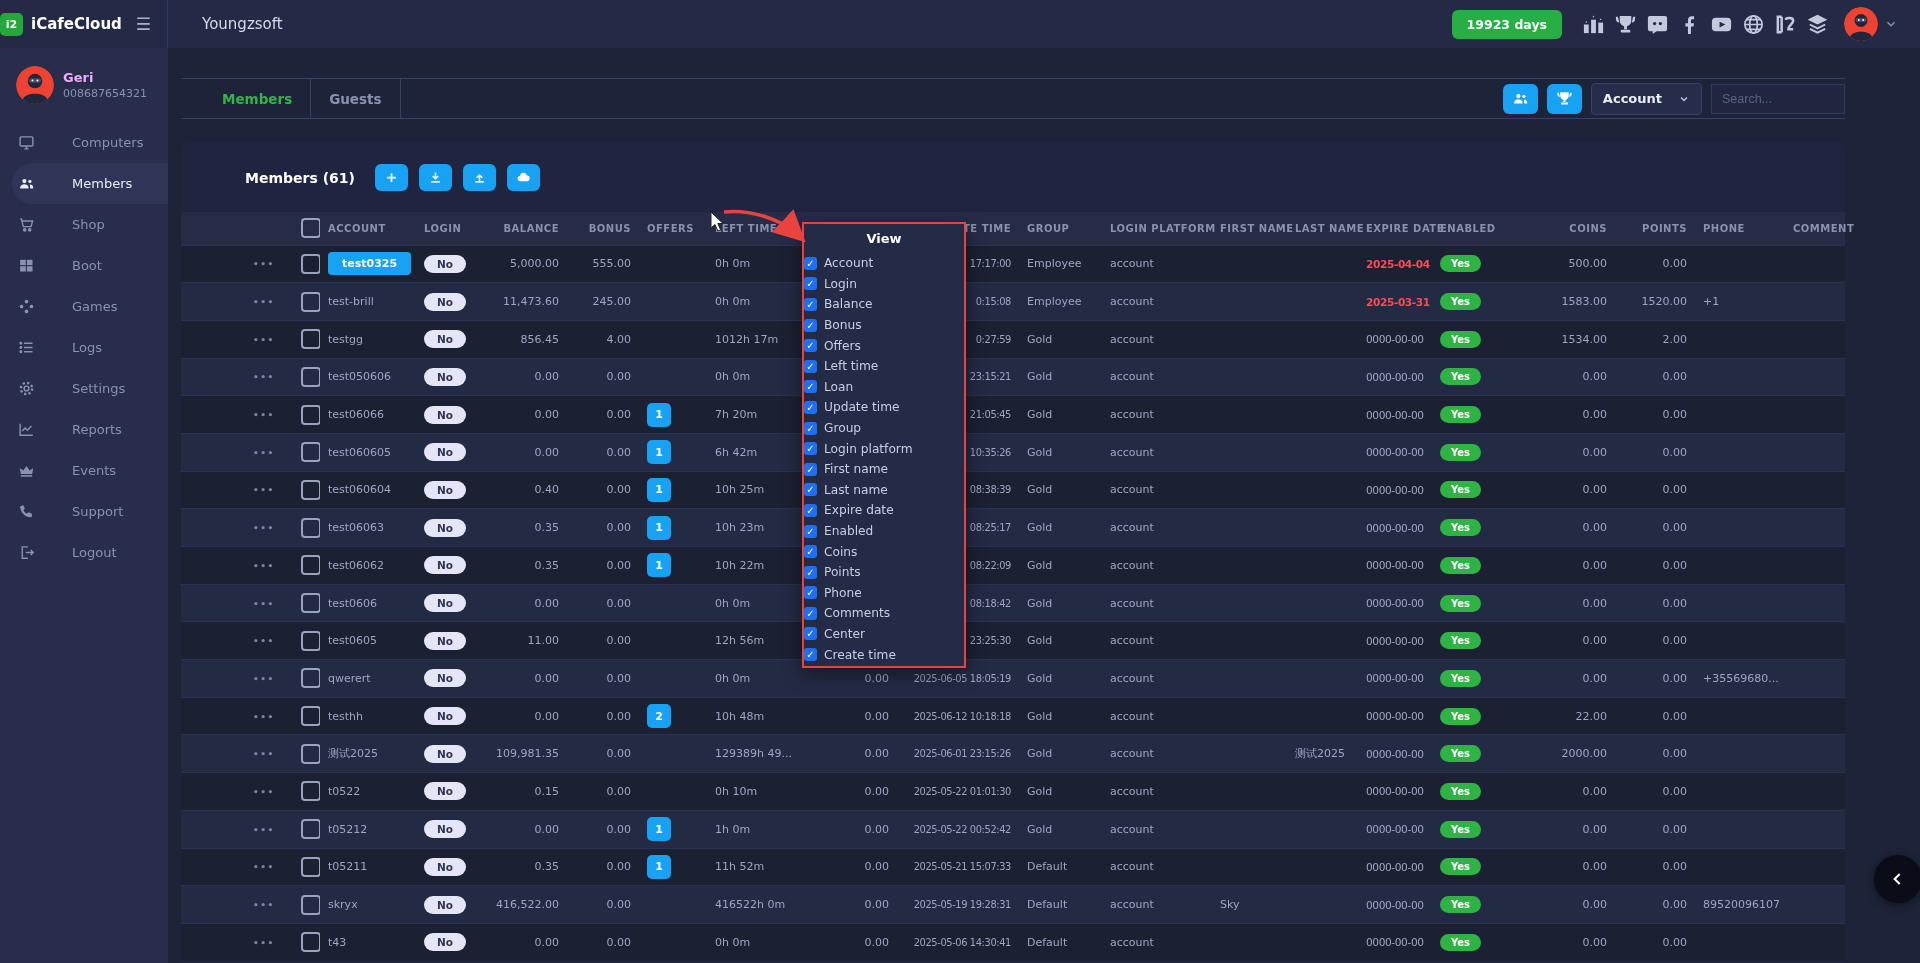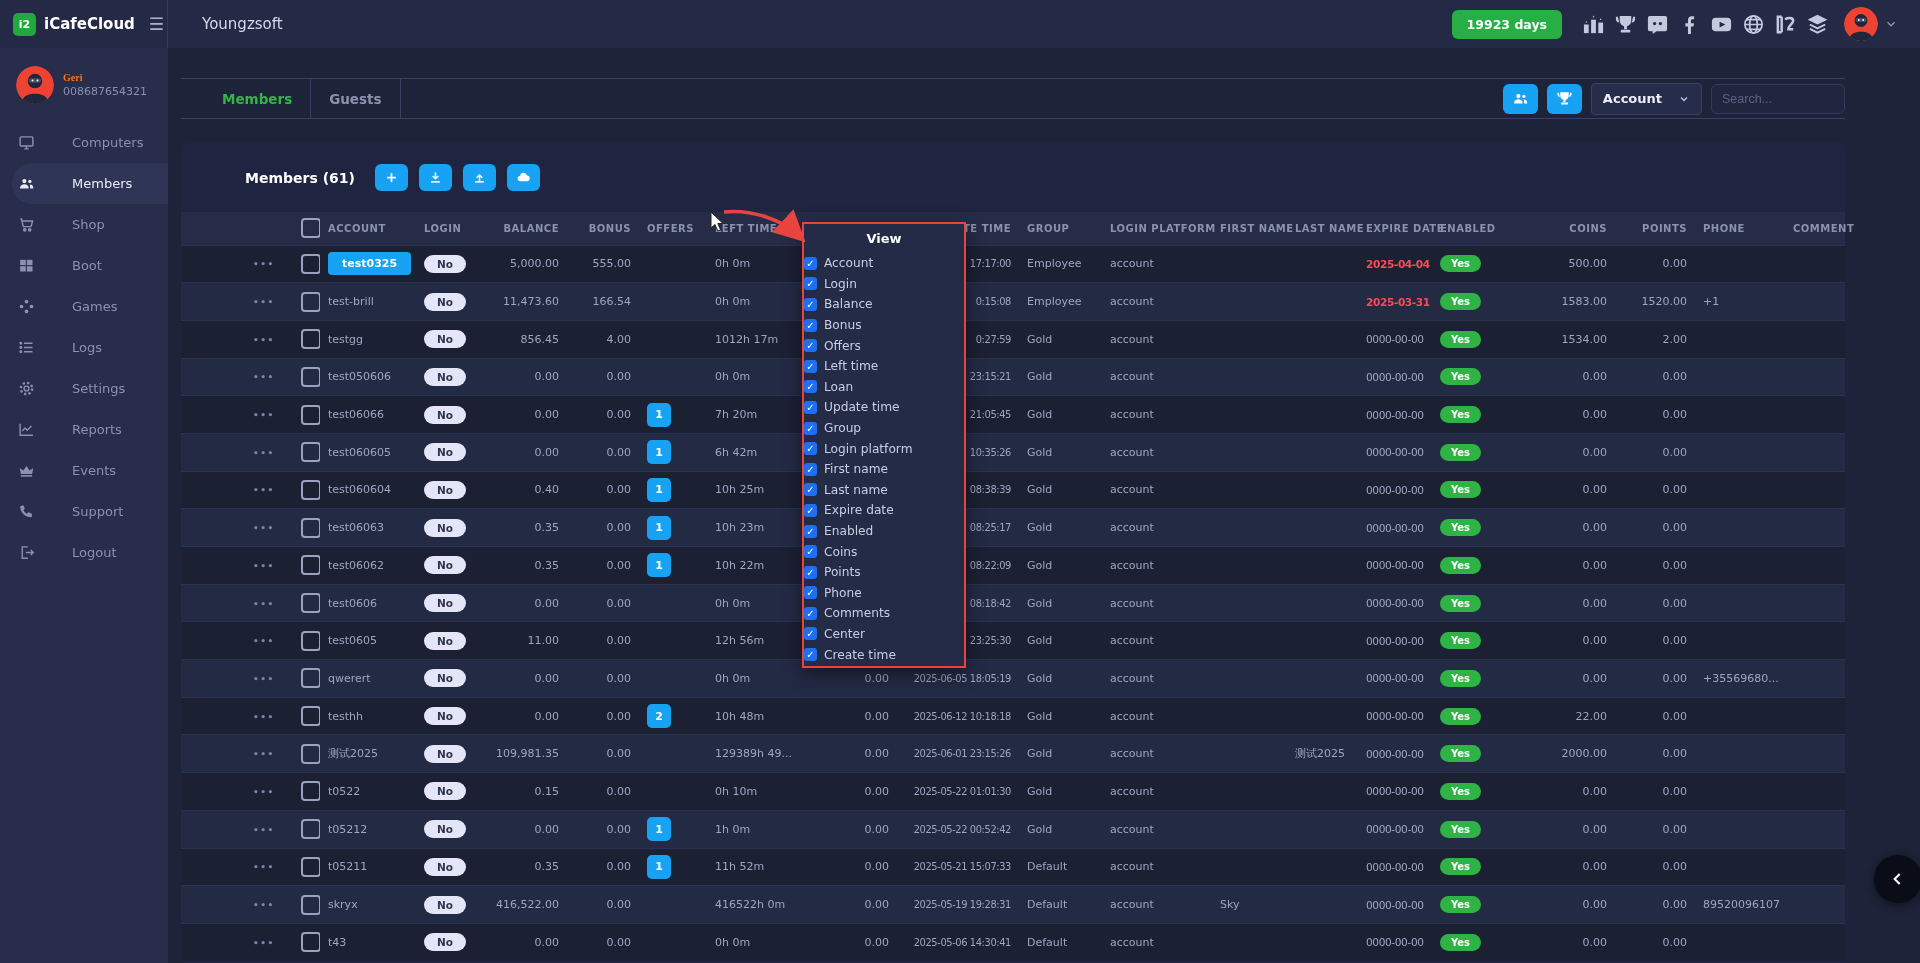--- a/index.html
+++ b/index.html
@@ -5,41 +5,41 @@
   html,body{margin:0;padding:0;}
   body{width:1920px;height:963px;position:relative;overflow:hidden;
        background:#181d2f;font-family:"DejaVu Sans",sans-serif;color:#cfd4e8;}
   .icon{display:inline-flex;align-items:center;justify-content:center;}
   .icon svg{width:100%;height:100%;display:block;}
 
   
   .topbar{position:absolute;top:0;left:0;width:1920px;height:48px;background:#242a45;
           display:flex;align-items:center;z-index:30;}
   .brand-block{width:168px;height:48px;box-sizing:border-box;display:flex;align-items:center;
-               padding-left:13px;border-right:1px solid #323a5e;flex:0 0 auto;}
+               border-right:1px solid #323a5e;flex:0 0 auto;}
   .logo-mark{width:23px;height:23px;background:#23a83c;border-radius:5px;color:#fff;
              font-size:11px;font-weight:bold;display:flex;align-items:center;justify-content:center;}
   .brand-name{color:#fff;font-size:15px;font-weight:bold;margin-left:8px;}
   .hamburger{margin-left:14px;color:#aab1c9;font-size:17px;cursor:pointer;}
   .center-name{margin-left:34px;font-size:15px;color:#d6dbeb;}
   .topbar-right{margin-left:auto;display:flex;align-items:center;padding-right:22px;}
   .days-badge{background:#27ae44;color:#fff;font-weight:bold;font-size:12.5px;
               padding:7px 15px;border-radius:6px;margin-right:20px;}
   .topbar-icons{display:flex;align-items:center;gap:9px;}
   .top-icon{width:23px;height:23px;color:#c3c9de;cursor:pointer;}
   .avatar{width:34px;height:34px;border-radius:50%;overflow:hidden;margin-left:15px;flex:0 0 auto;}
   .avatar svg{width:100%;height:100%;}
   .tb-chevron{width:14px;height:14px;color:#8a92ad;margin-left:6px;}
 
   
   .sidebar{position:absolute;top:48px;left:0;width:168px;bottom:0;background:#272d4a;z-index:20;}
   .user-row{display:flex;align-items:center;gap:9px;padding:18px 0 14px 16px;}
   .user-avatar{width:38px;height:38px;border-radius:50%;overflow:hidden;flex:0 0 auto;}
   .user-avatar svg{width:100%;height:100%;}
-  .user-name{font-size:10px;font-weight:bold;color:#f97316;line-height:1.25;font-family:Liberation Serif, serif;}
+  .user-name{font-size:13px;font-weight:bold;color:#f0abfc;line-height:1.25;}
   .user-id{font-size:11px;color:#8a92ad;}
   .nav{margin-top:4px;}
   .nav-item{height:41px;display:flex;align-items:center;color:#8a92ad;font-size:13px;
             padding-left:18px;cursor:pointer;position:relative;gap:25px;}
   .nav-item .icon{width:17px;height:17px;margin-right:12px;flex:0 0 auto;}
   .nav-item.active{background:#2e3557;color:#e9ecf7;border-radius:22px 0 0 22px;
                    margin-left:12px;padding-left:6px;}
   .nav-item.active .icon{color:#e9ecf7;}
 
   
@@ -53,21 +53,21 @@
   .tab:first-child{margin-left:23px;}
   .tab.active{color:#35b44a;}
   .tab-sep{width:1px;height:41px;background:#394063;}
   .strip-right{margin-left:auto;display:flex;align-items:center;gap:9px;}
   .btn-blue{width:35px;height:30px;background:#17a2f3;border:none;border-radius:6px;color:#fff;
             display:flex;align-items:center;justify-content:center;cursor:pointer;}
   .btn-blue .icon{width:17px;height:17px;}
   .select{height:30px;background:#262d4a;border:1px solid #3a4164;border-radius:4px;color:#eceef8;
           font-size:13px;font-weight:600;display:flex;align-items:center;padding:0 11px;gap:16px;cursor:pointer;}
   .select .icon{width:12px;height:12px;color:#c3c9de;}
-  .search{height:30px;width:134px;background:#20263e;border:1px solid #323a5e;border-radius:6px;
+  .search{height:30px;width:134px;background:#20263e;border:1px solid #323a5e;border-radius:0;
           color:#aab1c9;font-size:12.5px;padding:0 10px;box-sizing:border-box;outline:none;}
   .search::placeholder{color:#5c6382;}
 
   .toolbar{position:absolute;left:245px;top:164px;display:flex;align-items:center;gap:11px;z-index:5;}
   .toolbar-title{font-size:14px;font-weight:bold;color:#fff;margin-right:9px;}
   .tb-btn{width:33px;height:27px;background:#17a2f3;border:none;border-radius:6px;color:#fff;
           display:flex;align-items:center;justify-content:center;cursor:pointer;}
   .tb-btn .icon{width:15px;height:15px;}
 
   
@@ -473,21 +473,21 @@
           <td class=""></td>
         </tr>
         <tr>
           <td class="c-actions"><span class="dots">•••</span></td>
           <td class="">
             <div class="rowcheck"></div>
           </td>
           <td class="">test-brill</td>
           <td class=""><span class="pill-no">No</span></td>
           <td class="al-r">11,473.60</td>
-          <td class="al-r">166.54</td>
+          <td class="al-r">245.00</td>
           <td class=""></td>
           <td class="c-lefttime">0h 0m</td>
           <td class="al-r"></td>
           <td class="al-r c-update">0:15:08</td>
           <td class="">Employee</td>
           <td class="">account</td>
           <td class=""></td>
           <td class=""></td>
           <td class="c-expire"><span class="red">2025-03-31</span></td>
           <td class=""><span class="pill-yes">Yes</span></td>

